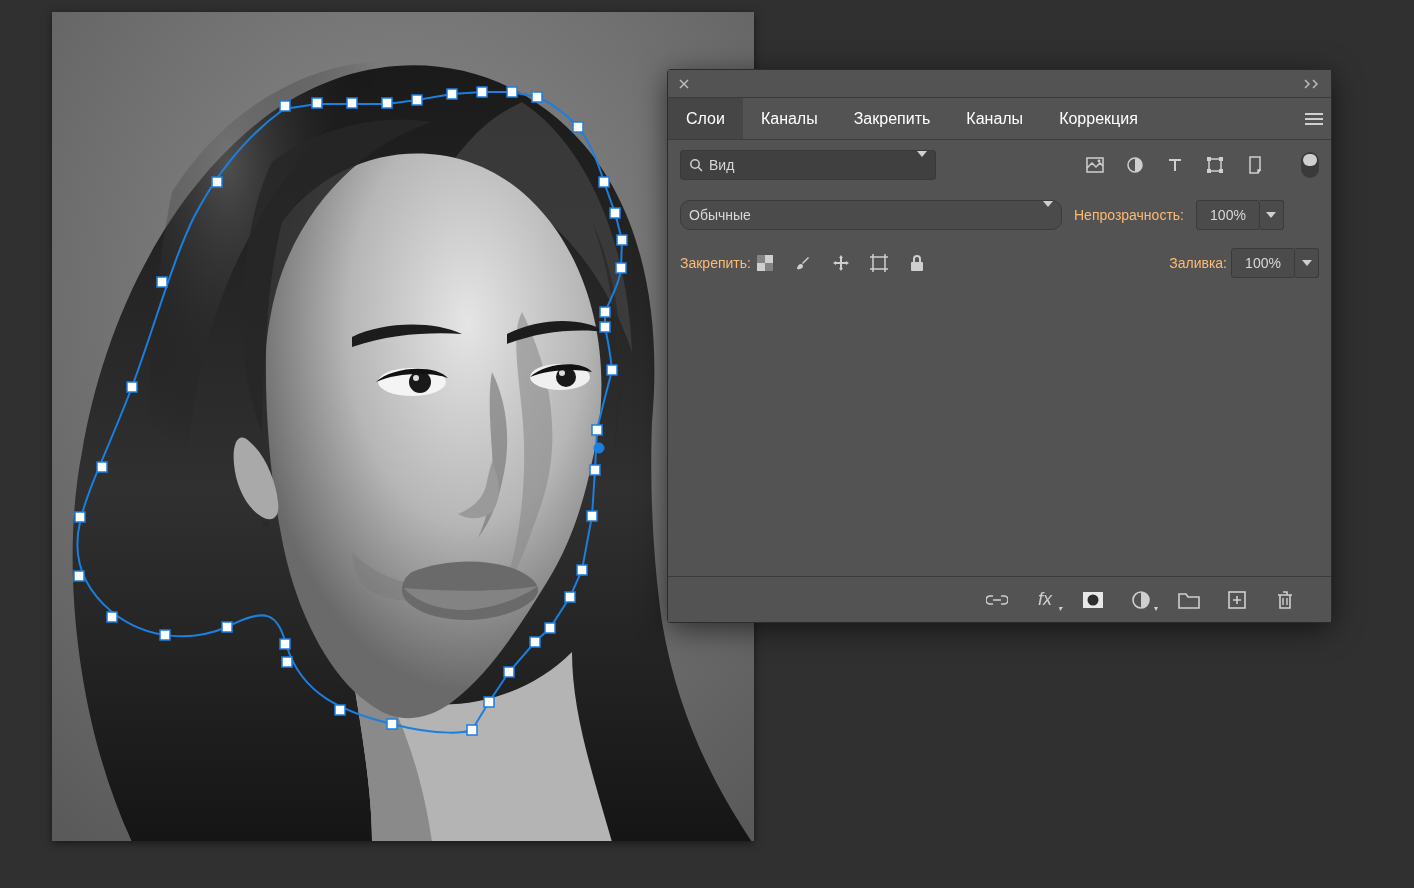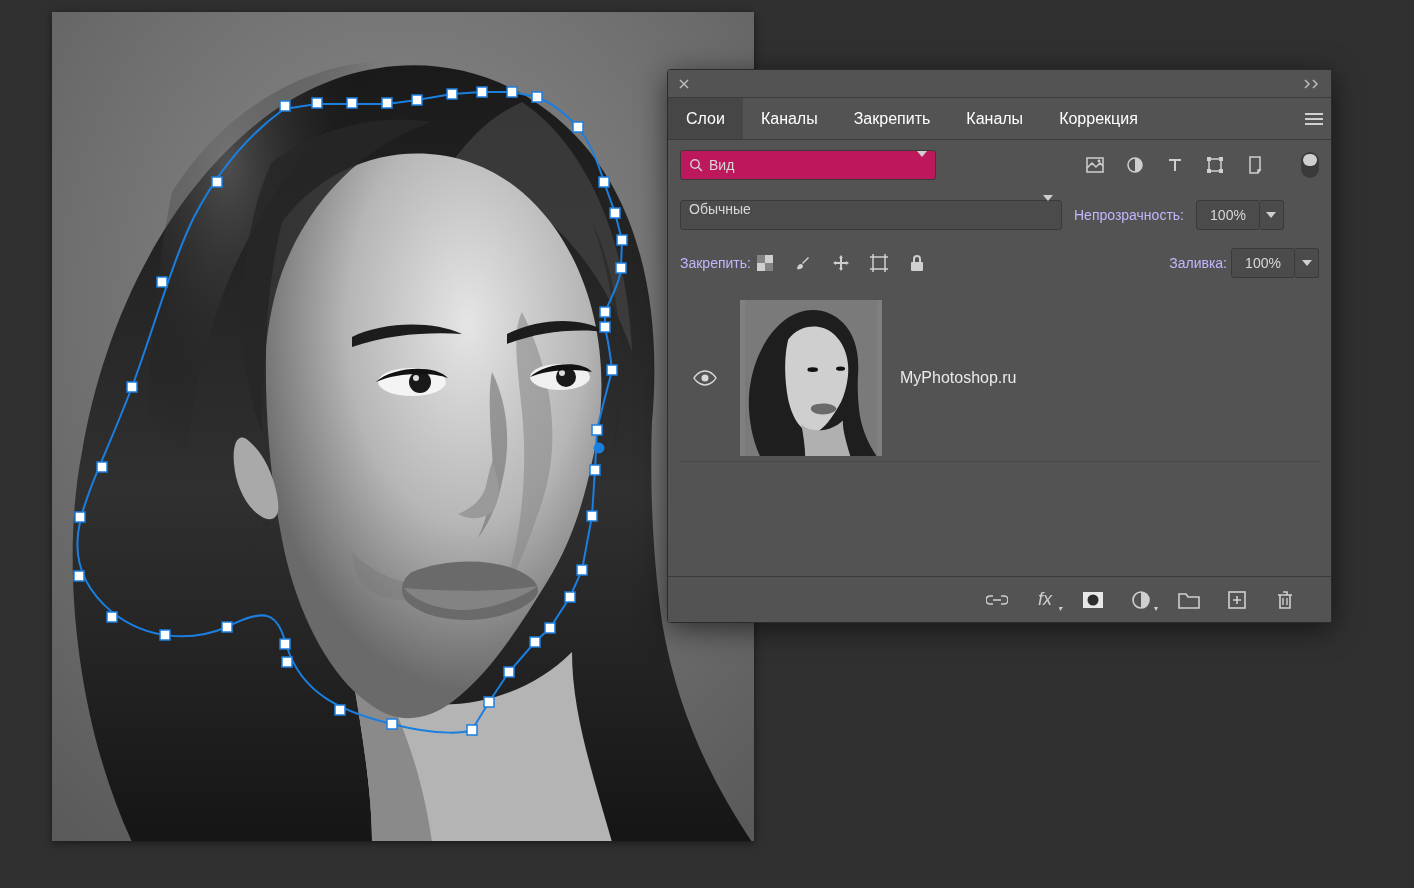--- a/index.html
+++ b/index.html
@@ -14,29 +14,29 @@
   .panel-titlebar { height: 28px; display: flex; align-items: center; padding: 0 8px; background: #535353; border-bottom: 1px solid #3b3b3b; }
   .panel-titlebar .close { width: 16px; height: 16px; display: flex; align-items: center; justify-content: center; color: #aaa; cursor: pointer; }
   .panel-titlebar .spacer { flex: 1; }
   .panel-titlebar .collapse { color: #aaa; cursor: pointer; padding: 0 4px; }
   .tabs { display: flex; align-items: stretch; height: 42px; background: #535353; border-bottom: 1px solid #3b3b3b; }
   .tab { padding: 0 18px; display: flex; align-items: center; color: #ffffff; cursor: pointer; font-size: 16px; }
   .tab.active { background: #464646; color: #fff; }
   .tabs .flex { flex: 1; }
   .tab-menu { width: 34px; display: flex; align-items: center; justify-content: center; cursor: pointer; }
   .row { display: flex; align-items: center; gap: 12px; padding: 10px 12px; }
-  .search-select { display: flex; align-items: center; gap: 6px; border: 1px solid #3a3a3a; background: #be185d; border-radius: 3px; height: 30px; padding: 0 8px; width: 256px; cursor: pointer; }
+  .search-select { display: flex; align-items: center; gap: 6px; border: 1px solid #3a3a3a; background: #404040; border-radius: 3px; height: 30px; padding: 0 8px; width: 256px; cursor: pointer; }
   .search-select .magnify { font-size: 14px; }
   .filter-icons { display: flex; align-items: center; gap: 20px; margin-left: auto; }
   .ficon { width: 20px; height: 20px; display: flex; align-items: center; justify-content: center; color: #d8d8d8; cursor: pointer; }
   .toggle { width: 18px; height: 26px; border-radius: 9px; background: #3a3a3a; position: relative; margin-left: 16px; cursor: pointer; }
   .toggle::after { content: ""; position: absolute; top: 2px; left: 2px; width: 14px; height: 12px; border-radius: 7px; background: #cfcfcf; }
 
-  .blend-select { display: flex; align-items: flex-start; border: 1px solid #3a3a3a; background: #4b4b4b; border-radius: 3px; height: 30px; padding: 0 8px; width: 382px; cursor: pointer; justify-content: space-between; }
-  .label { color: #c4b5fd; }
+  .blend-select { display: flex; align-items: center; border: 1px solid #3a3a3a; background: #4b4b4b; border-radius: 10px; height: 30px; padding: 0 8px; width: 382px; cursor: pointer; justify-content: space-between; }
+  .label { color: #fdba74; }
   .pct-input { display: flex; align-items: center; border: 1px solid #3a3a3a; background: #4b4b4b; border-radius: 3px; height: 30px; width: 64px; justify-content: center; cursor: text; }
   .step-drop { width: 24px; height: 30px; border: 1px solid #3a3a3a; background: #4b4b4b; border-left: none; border-radius: 0 3px 3px 0; display: flex; align-items: center; justify-content: center; cursor: pointer; }
 
   .lock-row { display: flex; align-items: center; gap: 4px; padding: 8px 12px; }
   .lock-icons { display: flex; align-items: center; gap: 18px; }
 
   .layer-list { padding: 8px 10px; }
   .layer-item { display: flex; align-items: center; gap: 18px; height: 168px; padding: 6px 10px; border-bottom: 1px solid #4a4a4a; cursor: pointer; }
   .layer-item.selected { background: #6a6a6a; }
   .vis { width: 34px; display: flex; align-items: center; justify-content: center; color: #d8d8d8; cursor: pointer; }
@@ -336,34 +336,20 @@
       <div class="pct-input">100%</div>
       <div class="step-drop">
           <span class="chev-down"></span>
         </div>
     </div>
   </div>
 
   <div class="layer-list">
 
 
-    <div class="layer-item">
-      <div class="vis">
-        <svg width="24" height="16" viewBox="0 0 24 16">
-            <path d="M12 1 C 5 1 1 8 1 8 C 1 8 5 15 12 15 C 19 15 23 8 23 8 C 23 8 19 1 12 1 Z" stroke="#d8d8d8" stroke-width="1.5" fill="none"></path>
-            <circle cx="12" cy="8" r="3.5" fill="#d8d8d8"></circle>
-          </svg>
-      </div>
-      <div class="thumb-wrap">
-        <svg class="thumb-canvas" viewBox="0 0 702 829">
-            <use href="#thumbPortrait"></use>
-          </svg>
-      </div>
-      <span class="layer-name">MyPhotoshop.ru</span>
-    </div>
 
   </div>
 
   <div class="footer">
     <div class="foot-icon">
       <svg width="22" height="14" viewBox="0 0 22 14">
           <path d="M7 3 H4 A4 4 0 0 0 4 11 H7 M15 3 H18 A4 4 0 0 1 18 11 H15 M7 7 H15" stroke="#cfcfcf" stroke-width="1.6" fill="none"></path>
         </svg>
     </div>
     <div class="foot-icon" style="font-style:italic;font-size:18px;color:#cfcfcf;position:relative">fx<span style="position:absolute;right:-6px;bottom:-2px;font-size:8px">▾</span></div>

